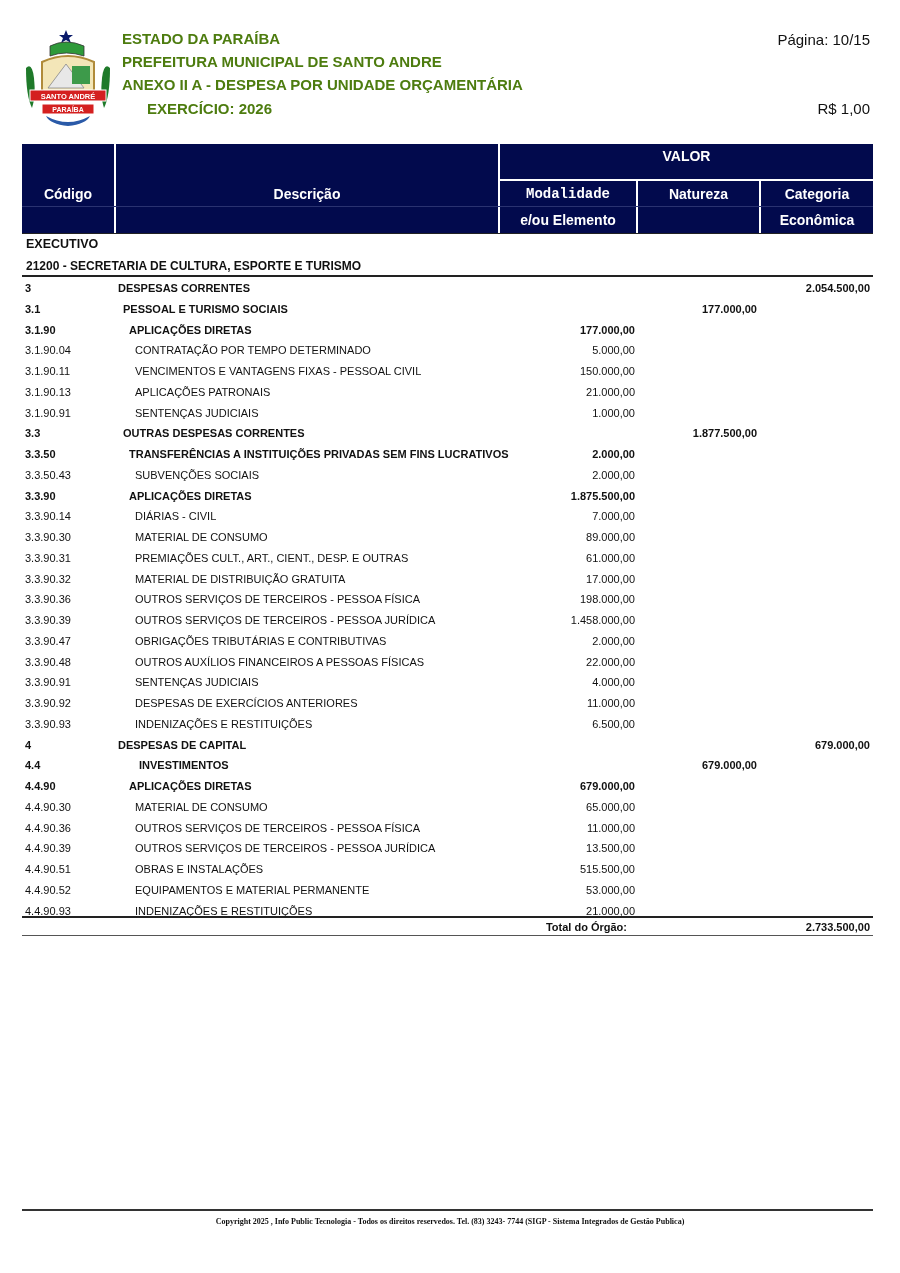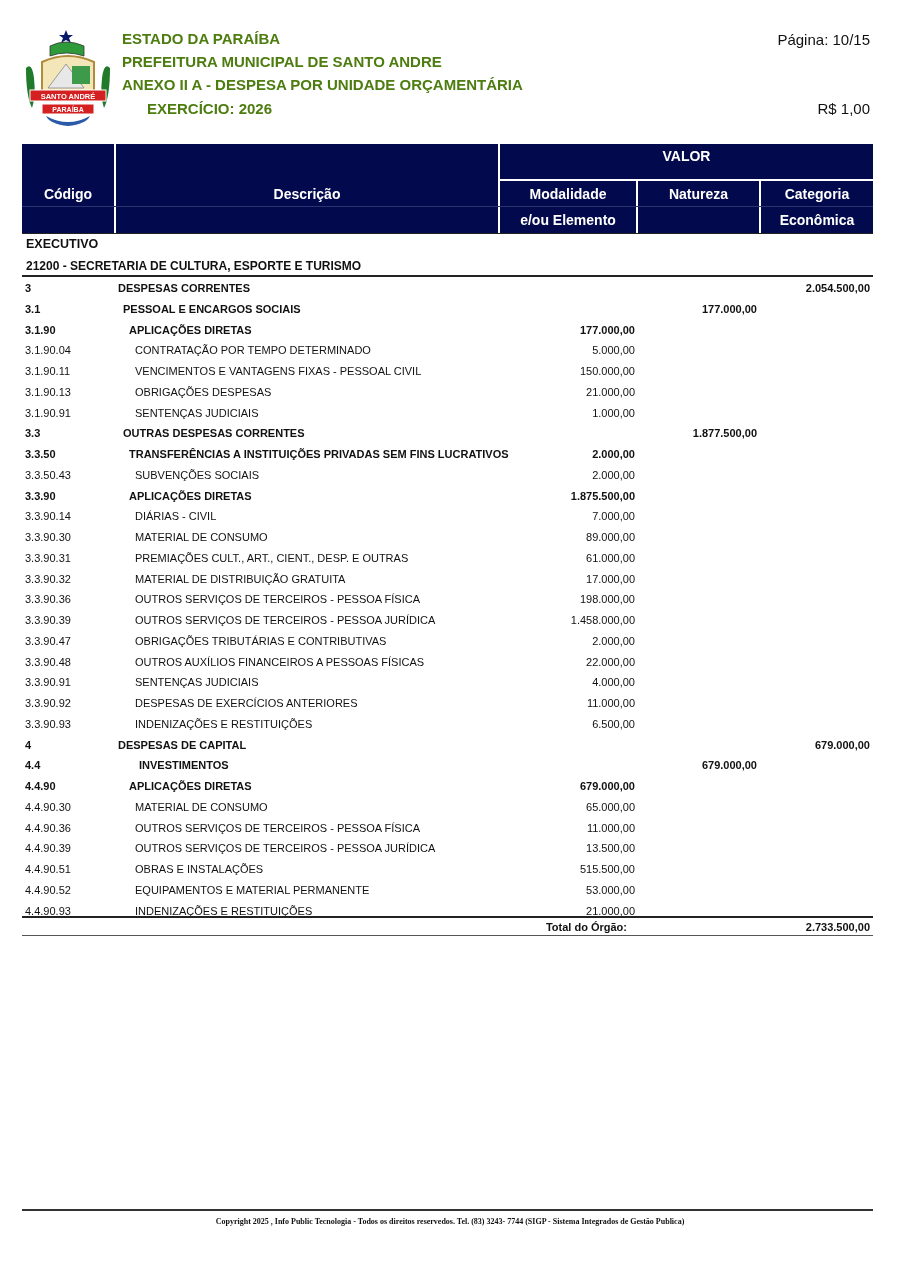--- a/index.html
+++ b/index.html
@@ -57,21 +57,21 @@
   <div class="vline" style="left:476px; top:36px; height:54px;"></div>
   <div class="vline" style="left:614px; top:36px; height:54px;"></div>
   <div class="vline" style="left:737px; top:36px; height:54px;"></div>
   <div class="hline" style="left:476px; top:35px; width:375px;"></div>
   <div class="vline" style="left:476px; top:0; height:36px;"></div>
   <div class="hline-faint" style="left:0; top:62px; width:851px;"></div>
 
   <div class="th" style="left:0; width:92px; top:42px;">Código</div>
   <div class="th" style="left:478px; width:373px; top:4px;">VALOR</div>
   <div class="th" style="left:94px; width:382px; top:42px;">Descrição</div>
-  <div class="th" style="left:478px; width:136px; top:42px;">Modalidade</div>
+  <div class="th" style="left:478px; width:136px; top:42px;font-family:Liberation Mono, monospace;">Modalidade</div>
   <div class="th" style="left:478px; width:136px; top:68px;">e/ou Elemento</div>
   <div class="th" style="left:616px; width:121px; top:42px;">Natureza</div>
   <div class="th" style="left:739px; width:112px; top:42px;">Categoria</div>
   <div class="th" style="left:739px; width:112px; top:68px;">Econômica</div>
 </div>
 <div class="rule" style="top:233px; height:1px;"></div>
 
 <div class="sec" style="top:237px;">EXECUTIVO</div>
 <div class="sec" style="top:259px; font-size:12px;">21200 - SECRETARIA DE CULTURA, ESPORTE E TURISMO</div>
 <div class="rule" style="top:275px; height:2px;"></div>
@@ -79,21 +79,21 @@
 <div id="rows">
     <div class="row b" style="top: 279px;">
       <span class="code">3</span>
       <span class="desc" style="left: 96px;">DESPESAS CORRENTES</span>
       <span class="v1"></span>
       <span class="v2"></span>
       <span class="v3">2.054.500,00</span>
     </div>
     <div class="row b" style="top: 299.75px;">
       <span class="code">3.1</span>
-      <span class="desc" style="left: 101px;">PESSOAL E ENCARGOS SOCIAIS</span>
+      <span class="desc" style="left: 101px;">PESSOAL E TURISMO SOCIAIS</span>
       <span class="v1"></span>
       <span class="v2">177.000,00</span>
       <span class="v3"></span>
     </div>
     <div class="row b" style="top: 320.5px;">
       <span class="code">3.1.90</span>
       <span class="desc" style="left: 107px;">APLICAÇÕES DIRETAS</span>
       <span class="v1">177.000,00</span>
       <span class="v2"></span>
       <span class="v3"></span>
@@ -107,21 +107,21 @@
     </div>
     <div class="row" style="top: 362px;">
       <span class="code">3.1.90.11</span>
       <span class="desc" style="left: 113px;">VENCIMENTOS E VANTAGENS FIXAS - PESSOAL CIVIL</span>
       <span class="v1">150.000,00</span>
       <span class="v2"></span>
       <span class="v3"></span>
     </div>
     <div class="row" style="top: 382.75px;">
       <span class="code">3.1.90.13</span>
-      <span class="desc" style="left: 113px;">OBRIGAÇÕES DESPESAS</span>
+      <span class="desc" style="left: 113px;">APLICAÇÕES PATRONAIS</span>
       <span class="v1">21.000,00</span>
       <span class="v2"></span>
       <span class="v3"></span>
     </div>
     <div class="row" style="top: 403.5px;">
       <span class="code">3.1.90.91</span>
       <span class="desc" style="left: 113px;">SENTENÇAS JUDICIAIS</span>
       <span class="v1">1.000,00</span>
       <span class="v2"></span>
       <span class="v3"></span>

